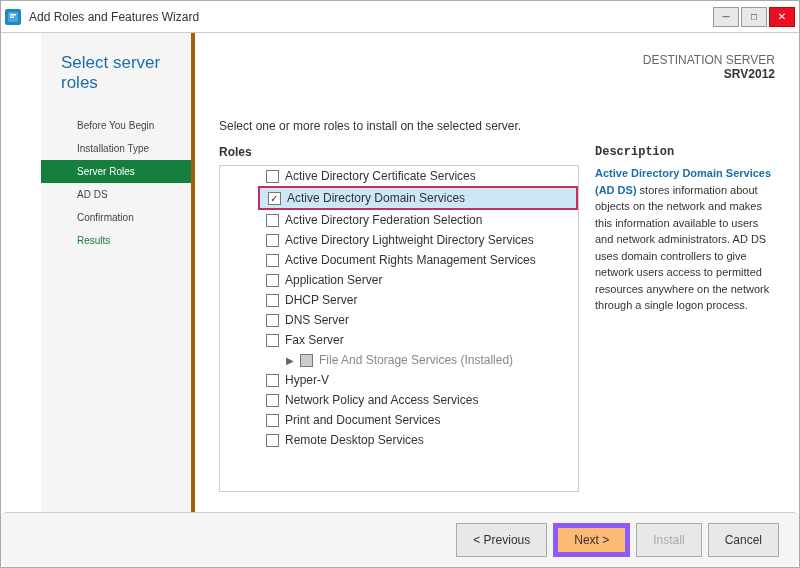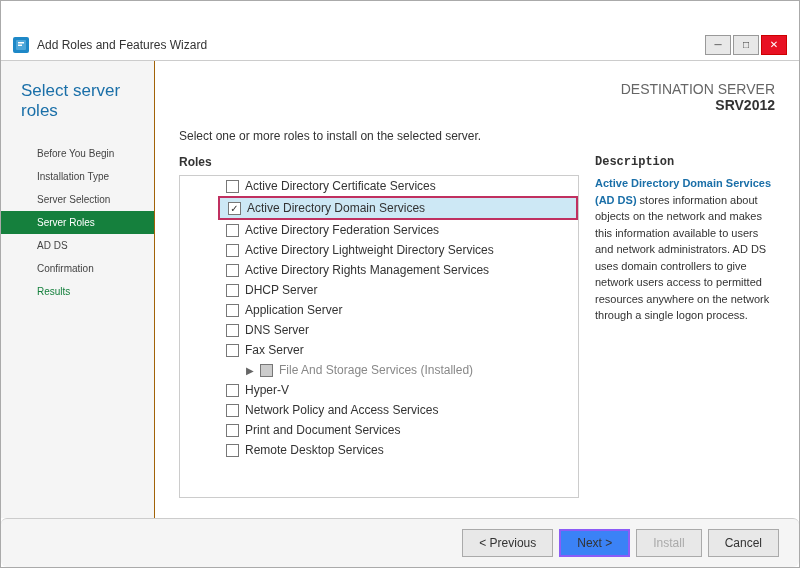--- a/index.html
+++ b/index.html
@@ -18,23 +18,22 @@
       border: 1px solid #aaa;
       display: flex;
       flex-direction: column;
     }
     .title-bar {
       background: #fff;
       border-bottom: 1px solid #ccc;
       display: flex;
       align-items: center;
       justify-content: space-between;
-      padding: 6px 12px;
+      padding: 6px 4px;
       height: 32px;
-      margin-top: 28px;
     }
     .title-bar-left {
       display: flex;
       align-items: center;
       gap: 8px;
     }
     .title-bar-icon {
       width: 16px;
       height: 16px;
       background: #1e88c7;
@@ -72,21 +71,22 @@
     }
     .content-area {
       display: flex;
       flex: 1;
       overflow: hidden;
     }
     .left-panel {
       width: 154px;
       background: #f5f5f5;
       padding: 20px 0;
-      border-right: 1px solid #a16207;
+      border-right: 4px solid #a16207;
+      margin-left: 40px;
     }
     .left-title {
       color: #1a6fa8;
       font-size: 17px;
       font-weight: 300;
       padding: 0 20px 20px 20px;
       line-height: 1.2;
     }
     .nav-item {
       padding: 6px 36px;
@@ -103,32 +103,33 @@
     }
     .main-panel {
       flex: 1;
       padding: 20px 24px;
       display: flex;
       flex-direction: column;
       overflow: hidden;
     }
     .destination-server {
       text-align: right;
-      font-size: 14px;
+      font-size: 12px;
       color: #666;
-      margin-bottom: 16px;
+      margin-bottom: 10px;
     }
     .destination-server .server-name {
       color: #333;
       font-weight: bold;
     }
     .instruction-text {
       font-size: 12px;
       color: #333;
       margin-bottom: 12px;
+      margin-top: 28px;
     }
     .roles-desc-container {
       display: flex;
       flex: 1;
       gap: 16px;
       overflow: hidden;
     }
     .roles-section {
       flex: 1;
       display: flex;
@@ -230,22 +231,22 @@
     }
     .footer-btn {
       padding: 5px 16px;
       font-size: 12px;
       cursor: pointer;
       border: 1px solid #aaa;
       background: #e8e8e8;
       color: #333;
     }
     .footer-btn.next {
-      border: 2px solid #8b5cf6;
-      background: #3b82f6;
+      border: 5px solid #8b5cf6;
+      background: #fdba74;
     }
     .footer-btn.disabled {
       color: #aaa;
     }
   </style>
 </head>
 <body>
 
 <div class="window">
 
@@ -267,21 +268,20 @@
     </div>
   </div>
 
   <div class="content-area">
 
     <div class="left-panel">
       <div class="left-title">Select server roles</div>
       <div id="nav-list">
           <div class="nav-item">Before You Begin</div>
           <div class="nav-item">Installation Type</div>
-          <div class="nav-item">Server Selection</div>
           <div class="nav-item active">Server Roles</div>
           <div class="nav-item">AD DS</div>
           <div class="nav-item">Confirmation</div>
           <div class="nav-item disabled">Results</div>
         </div>
     </div>
 
     <div class="main-panel">
       <div class="destination-server">
         <span>DESTINATION SERVER</span><br>
@@ -298,37 +298,37 @@
               <div class="role-item">
                 <div class="checkbox"></div>
                 <span>Active Directory Certificate Services</span>
               </div>
               <div class="role-item highlighted">
                 <div class="checkbox checked">✓</div>
                 <span>Active Directory Domain Services</span>
               </div>
               <div class="role-item">
                 <div class="checkbox"></div>
-                <span>Active Directory Federation Services</span>
+                <span>Active Directory Federation Selection</span>
               </div>
               <div class="role-item">
                 <div class="checkbox"></div>
                 <span>Active Directory Lightweight Directory Services</span>
               </div>
               <div class="role-item">
                 <div class="checkbox"></div>
-                <span>Active Directory Rights Management Services</span>
+                <span>Active Document Rights Management Services</span>
+              </div>
+              <div class="role-item">
+                <div class="checkbox"></div>
+                <span>Application Server</span>
               </div>
               <div class="role-item">
                 <div class="checkbox"></div>
                 <span>DHCP Server</span>
-              </div>
-              <div class="role-item">
-                <div class="checkbox"></div>
-                <span>Application Server</span>
               </div>
               <div class="role-item">
                 <div class="checkbox"></div>
                 <span>DNS Server</span>
               </div>
               <div class="role-item">
                 <div class="checkbox"></div>
                 <span>Fax Server</span>
               </div>
               <div class="role-item indented">

